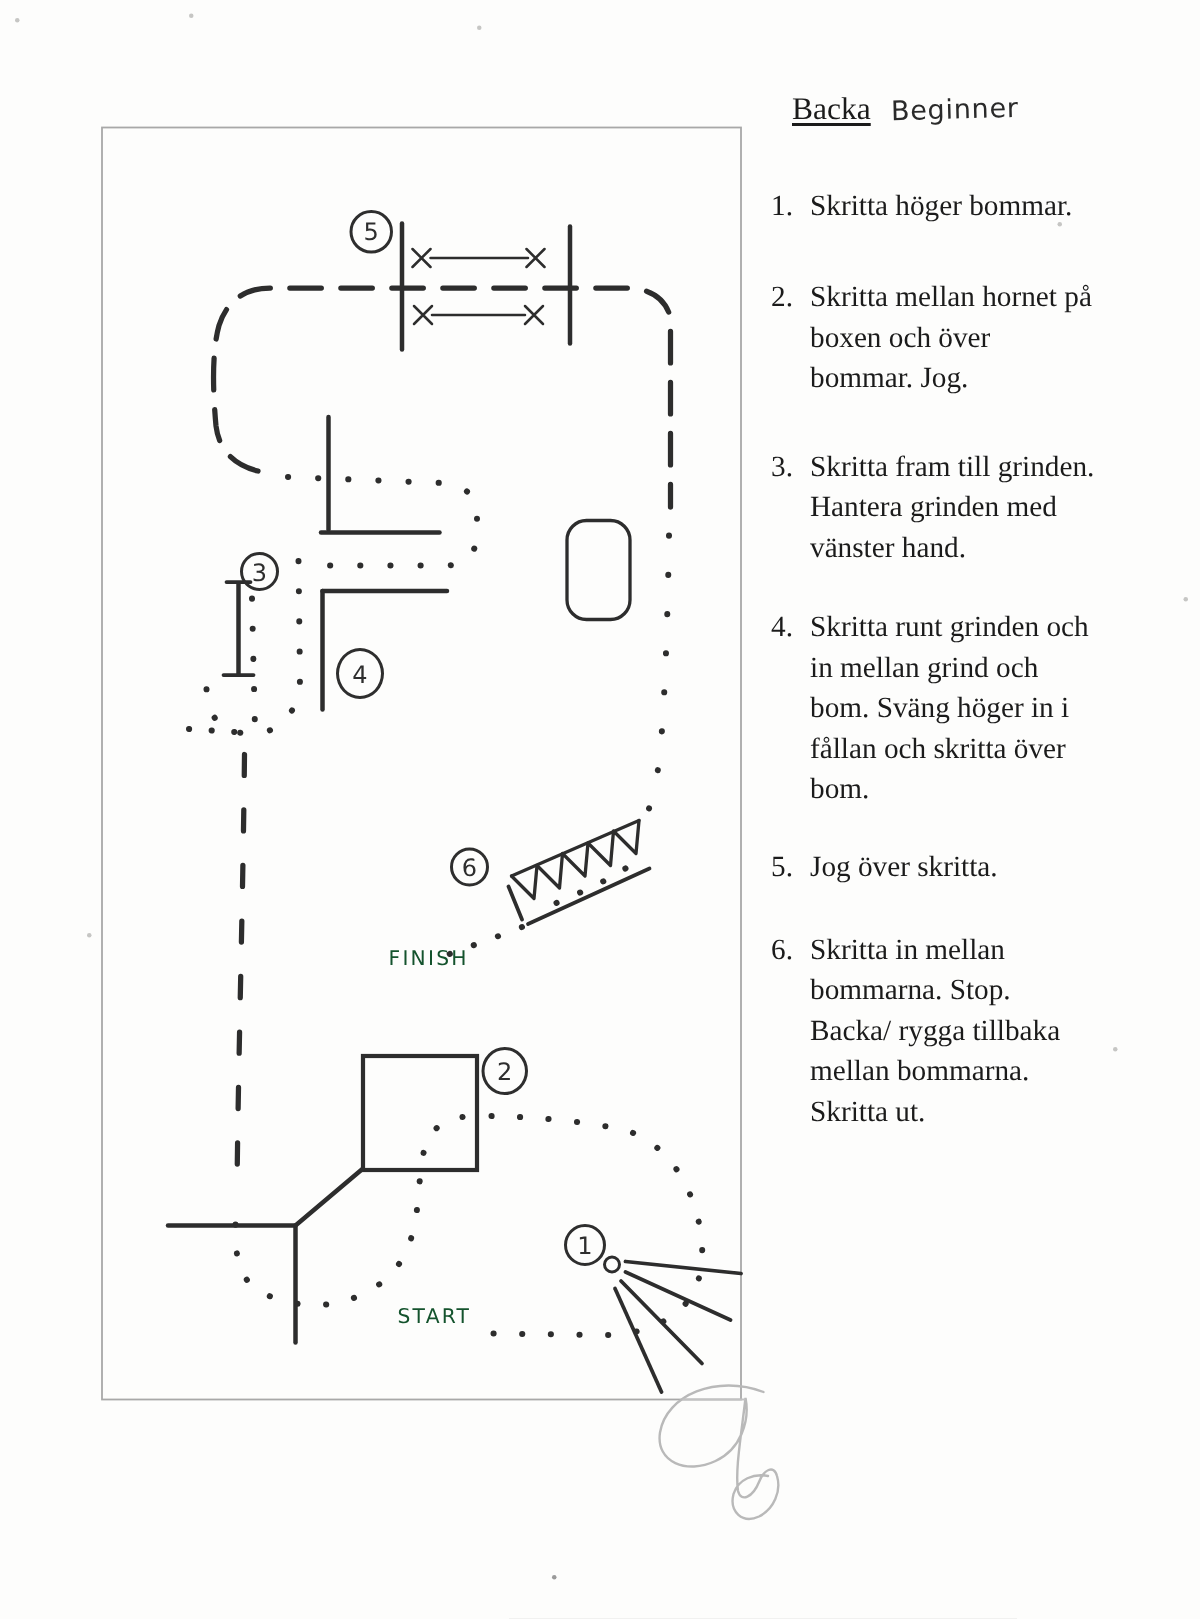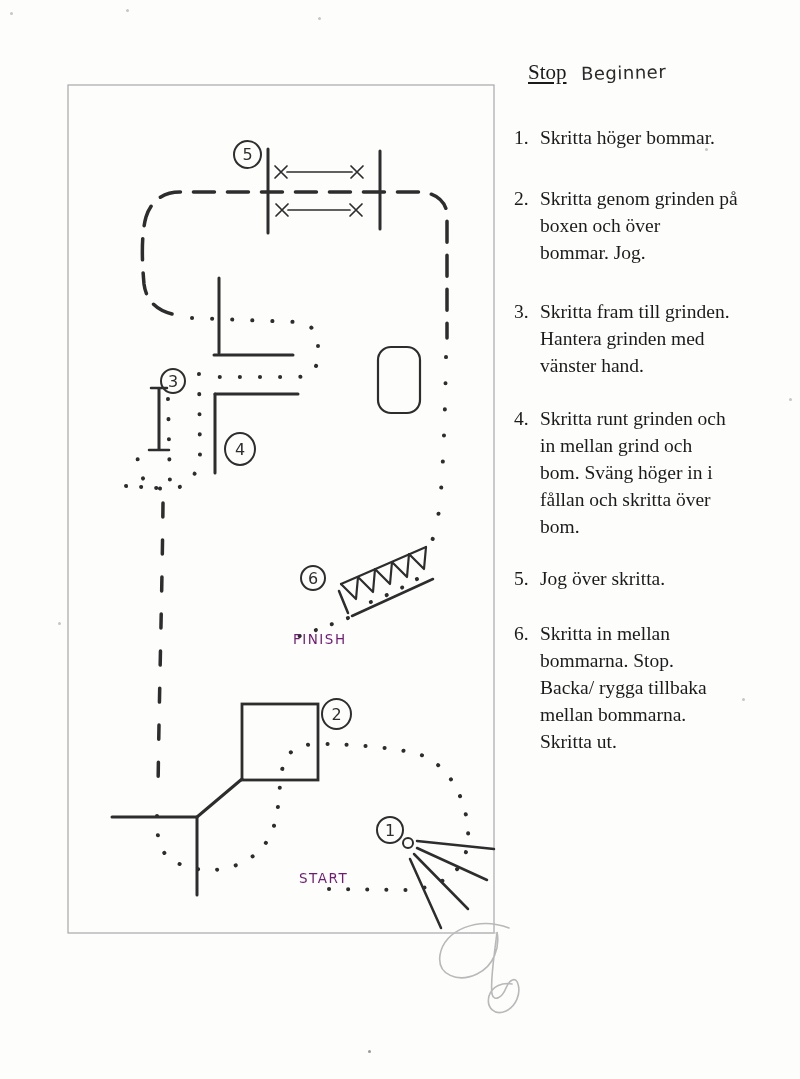--- a/index.html
+++ b/index.html
@@ -16,22 +16,22 @@
   .instr-item{display:flex;}
   .instr-item .num{width:26px;flex:0 0 26px;}
   .instr-item .txt{flex:1;white-space:pre-line;}
   .mb1{margin-bottom:34px}.mb2{margin-bottom:32px}.mb3{margin-bottom:26px}
   .mb4{margin-bottom:25px}.mb5{margin-bottom:28px}
   
   .marker{position:absolute;border:2.4px solid #2e2e2e;border-radius:50%;
           display:flex;align-items:center;justify-content:center;
           font-family:"DejaVu Sans", sans-serif;font-size:16px;color:#2e2e2e;
           background:transparent;box-sizing:border-box;}
-  .diagram-label{position:absolute;font-family:"DejaVu Sans", sans-serif;color:#701a75;
-          font-size:13.5px;letter-spacing:1.5px;font-weight:500;margin-left:34px;}
+  .diagram-label{position:absolute;font-family:"DejaVu Sans", sans-serif;color:#14532d;
+          font-size:13.5px;letter-spacing:1.5px;font-weight:500;}
   .speck{position:absolute;width:3px;height:3px;border-radius:50%;background:#c6c6c4;}
 </style>
 </head>
 <body>
 
 <div class="scan">
 
   <svg class="svg-layer" width="800" height="1079" viewBox="0 0 800 1079">
 
     <rect x="68" y="85" width="426" height="848" fill="none" stroke="#a8a8a8" stroke-width="1.2"></rect>
@@ -119,32 +119,32 @@
   <div class="marker" style="left:160px;top:368px;width:26px;height:26px">3</div>
   <div class="marker" style="left:224px;top:432px;width:32px;height:34px">4</div>
   <div class="marker" style="left:233px;top:140px;width:29px;height:29px">5</div>
   <div class="marker" style="left:300px;top:565px;width:26px;height:26px">6</div>
 
   <div class="diagram-label" style="left:265px;top:870px">START</div>
   <div class="diagram-label" style="left:259px;top:631px">FINISH</div>
 
   <div class="title-block">
     <div class="t-line">
-      <span class="t-underline">Stop</span><span class="hand t-beginner">Beginner</span>
+      <span class="t-underline">Backa</span><span class="hand t-beginner">Beginner</span>
     </div>
   </div>
 
   <div class="instr">
     <div class="instr-item mb1">
       <span class="num">1.</span>
       <span class="txt">Skritta höger bommar.</span>
     </div>
     <div class="instr-item mb2">
       <span class="num">2.</span>
-      <span class="txt">Skritta genom grinden på
+      <span class="txt">Skritta mellan hornet på
 boxen och över
 bommar. Jog.</span>
     </div>
     <div class="instr-item mb3">
       <span class="num">3.</span>
       <span class="txt">Skritta fram till grinden.
 Hantera grinden med
 vänster hand.</span>
     </div>
     <div class="instr-item mb4">

